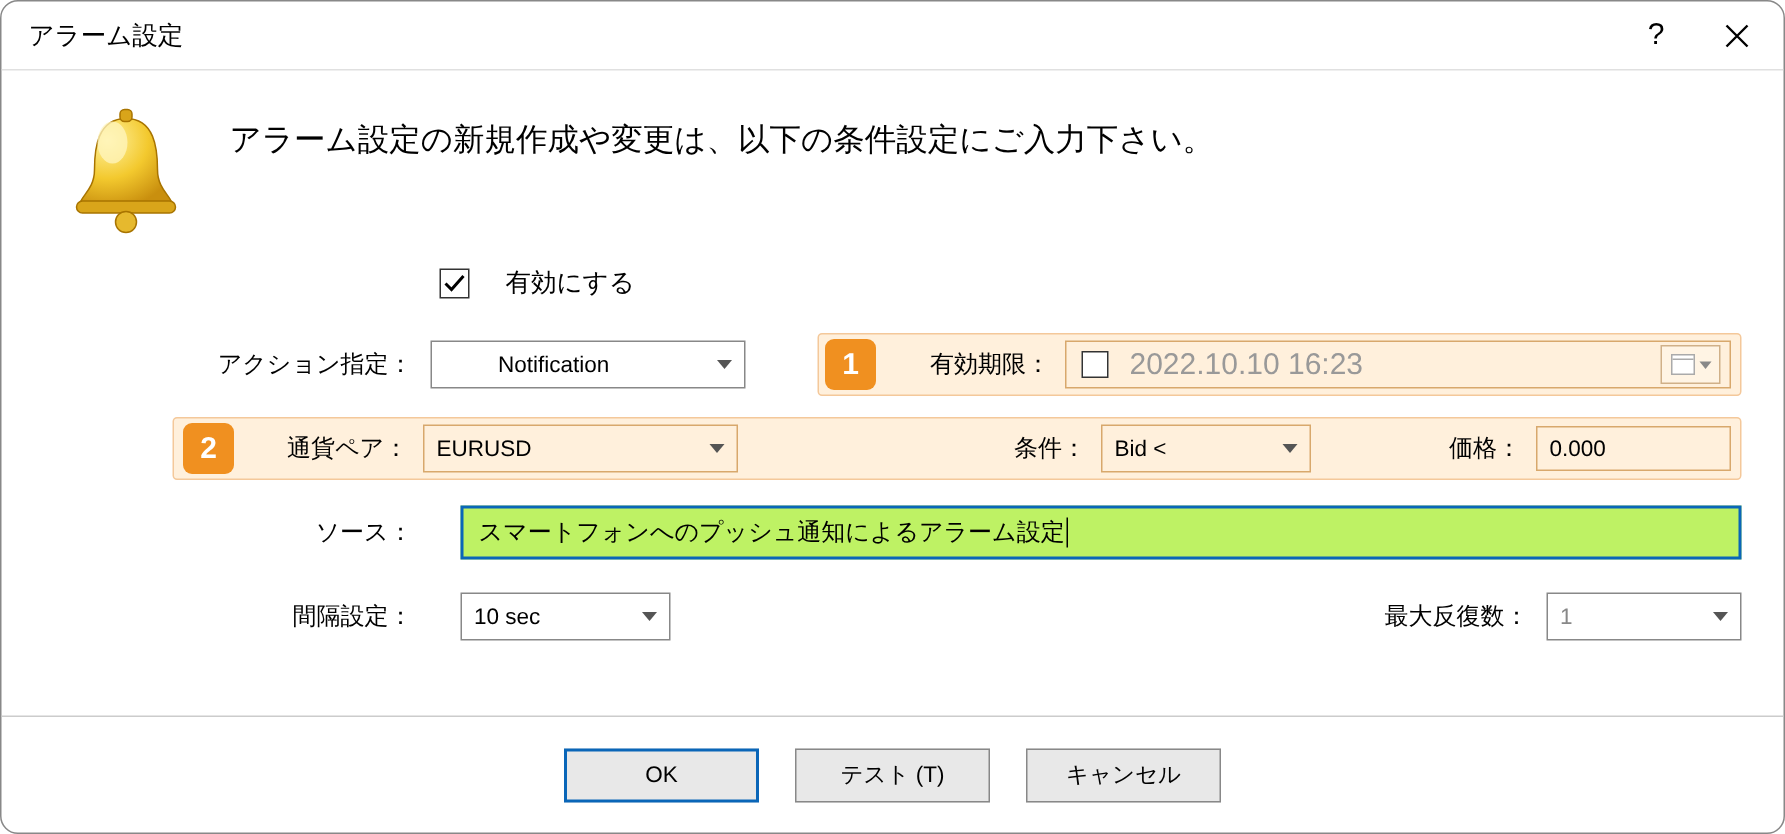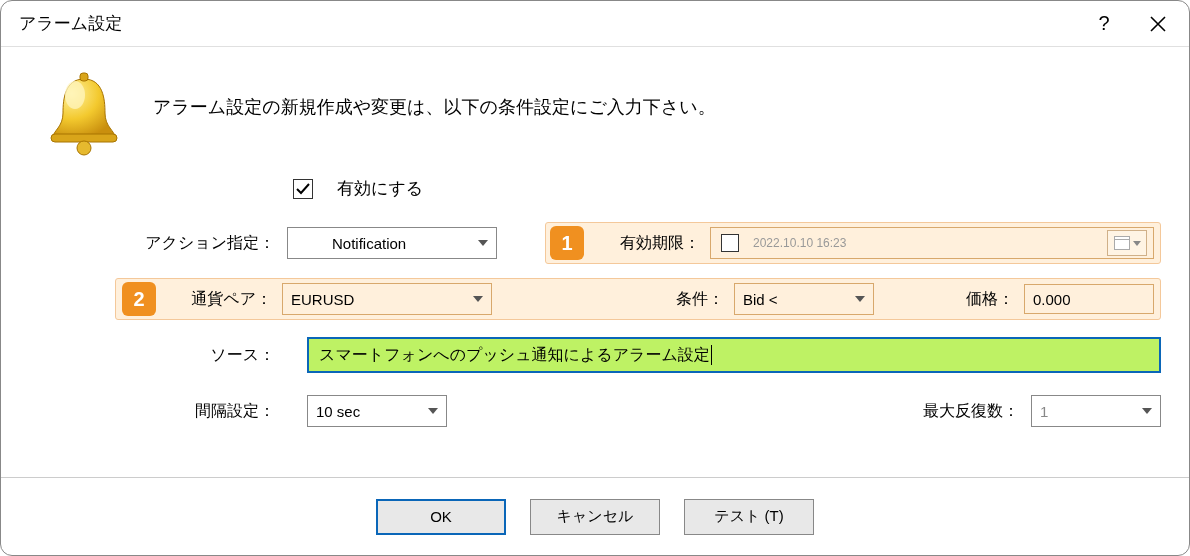--- a/index.html
+++ b/index.html
@@ -34,21 +34,21 @@
     display: flex; align-items: center; justify-content: center;
     font-size: 20px; cursor: pointer;
   }
   .content {
     flex: 1;
     padding: 28px 28px 0 28px;
     position: relative;
   }
   .intro-row { display: flex; align-items: flex-start; gap: 24px; margin-bottom: 18px; }
   .bell-icon { width: 90px; display:flex; justify-content:center; margin-top: -4px; margin-left: 10px;}
-  .intro-text { font-size: 18px; margin-top: 20px; }
+  .intro-text { font-size: 21px; margin-top: 4px; }
 
   .form-area { margin-left: 86px; }
 
   .row {
     display: flex;
     align-items: center;
     height: 42px;
     margin-bottom: 14px;
     gap: 10px;
   }
@@ -150,21 +150,21 @@
 
   .expiry-box {
     flex:1;
     height: 32px;
     border: 1px solid #d8a86c;
     background:#fff0dc;
     display:flex; align-items:center;
     padding: 0 6px 0 10px;
     gap: 14px;
   }
-  .expiry-text { color:#999; font-size:12px; flex:1; }
+  .expiry-text { color:#999; font-size:20px; flex:1; }
   .cal-btn {
     width: 40px; height:26px;
     border:1px solid #d0b088;
     background:#fff4e4;
     display:flex; align-items:center; justify-content:center;
     gap:3px;
   }
   .cal-ic {
     width:16px;height:14px;border:1px solid #aaa; position:relative; background:#fff;
   }
@@ -323,20 +323,20 @@
       </div>
 
     </div>
   </div>
 
   <div class="footer">
     <div class="btn primary">
       <span>OK</span>
     </div>
     <div class="btn">
+      <span>テスト (T)</span>
+    </div>
+    <div class="btn">
       <span>キャンセル</span>
     </div>
-    <div class="btn">
-      <span>テスト (T)</span>
-    </div>
   </div>
 
 </div>
 
 </body></html>

